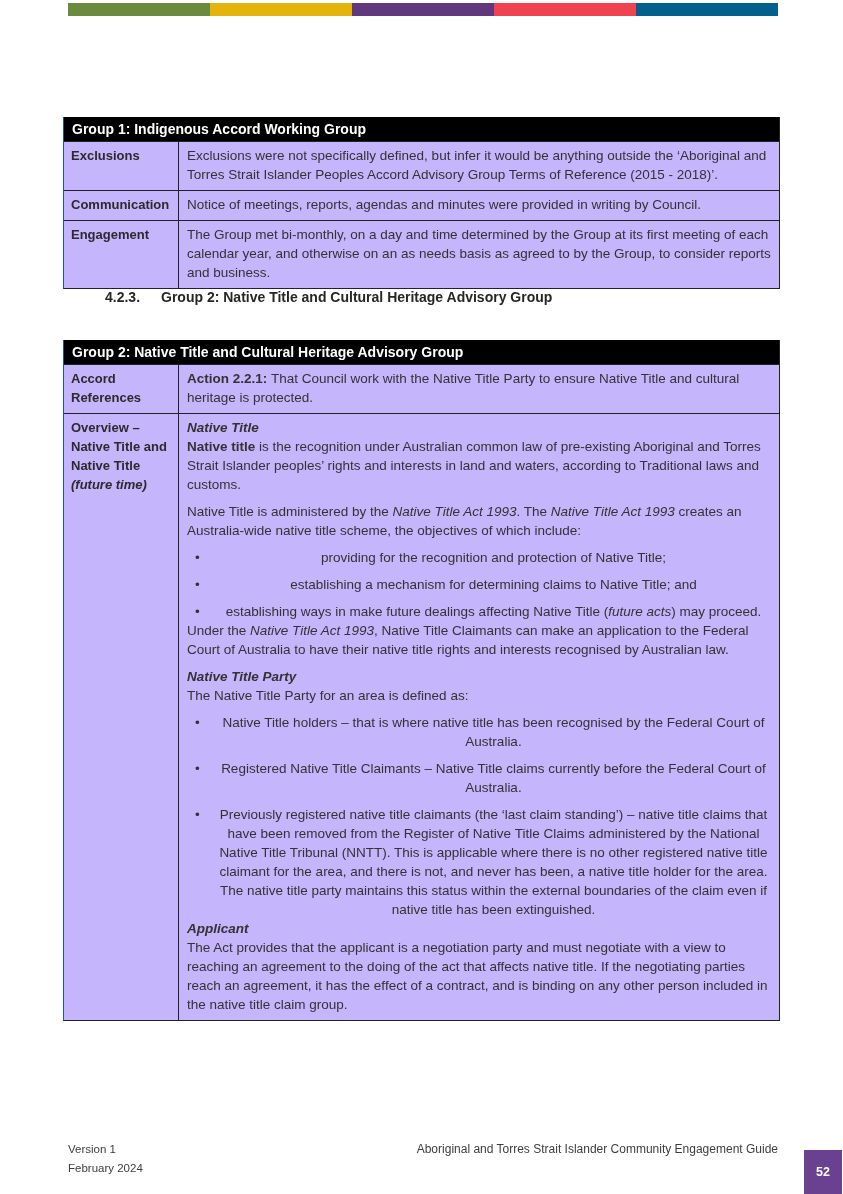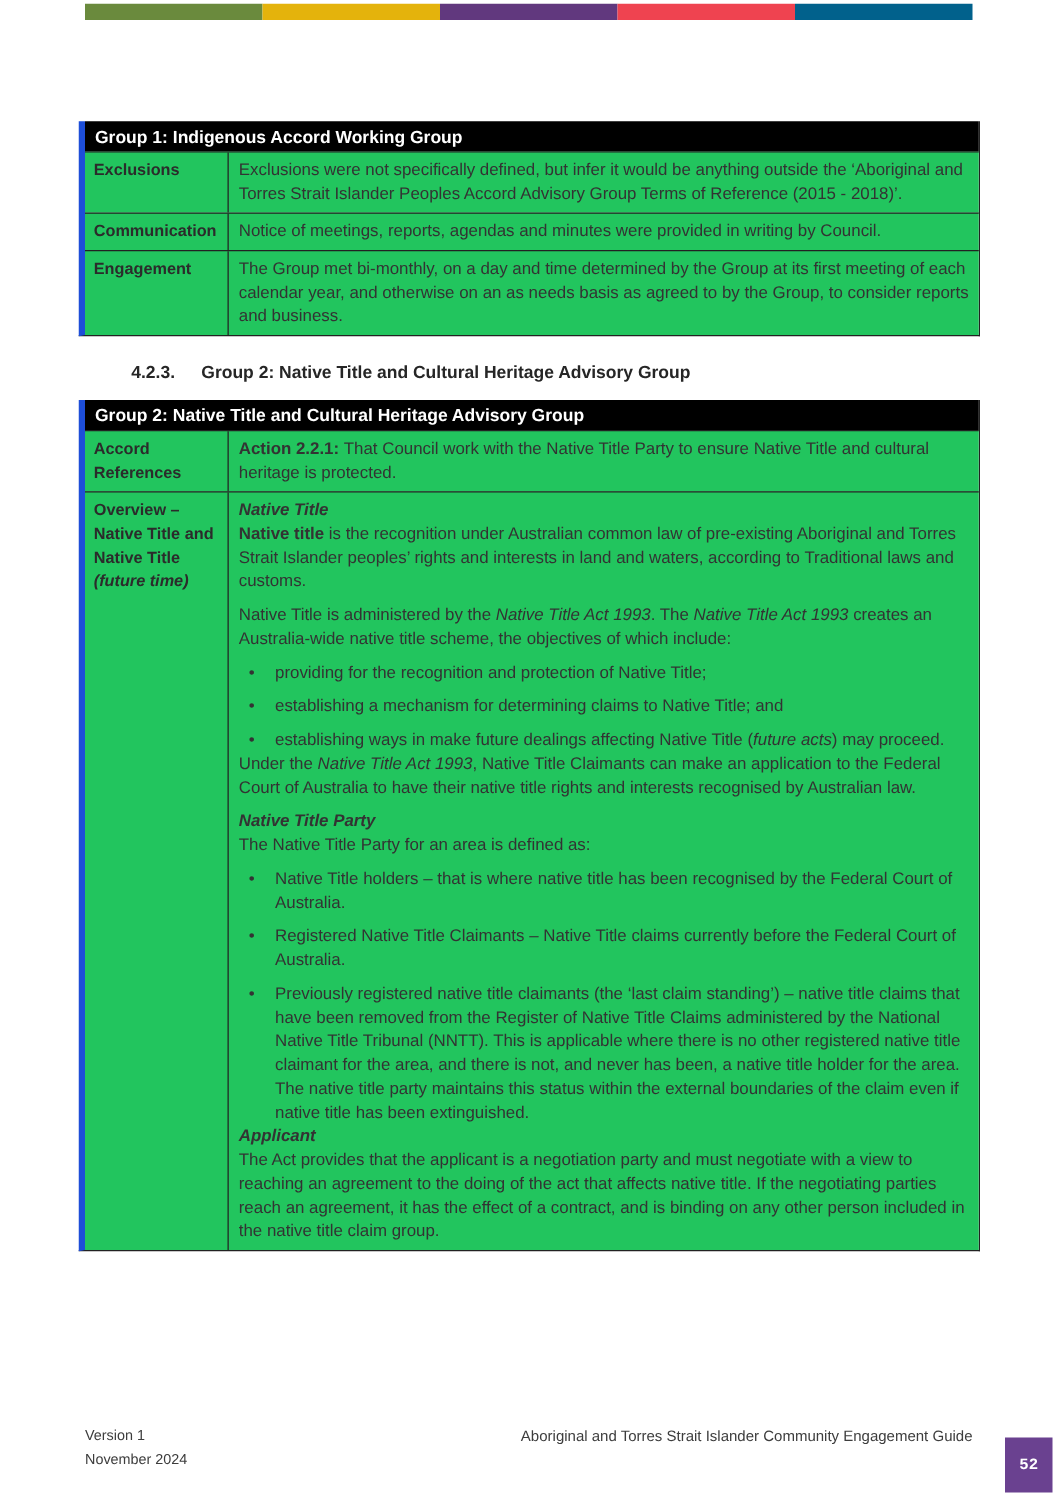--- a/index.html
+++ b/index.html
@@ -8,41 +8,41 @@
     font-family:"Liberation Sans", sans-serif;color:#333;
     overflow:hidden;
   }
   
   .top-bar{position:absolute;left:68px;top:3px;width:710px;height:13px;display:flex;}
   .top-bar .seg{flex:1;height:100%;}
 
   
   .doc-table{
     position:absolute;left:63px;width:715px;
-    border-left:5px solid #1d4ed8;border-right:1px solid #222;border-bottom:1px solid #222;
-    font-size:13.5px;line-height:19px;color:#333;
+    border-left:1px solid #1d4ed8;border-right:1px solid #222;border-bottom:1px solid #222;
+    font-size:13.5px;line-height:19px;color:#333;margin-top:20px;
   }
   .t1{top:97px;}
   .t2{top:320px;}
   .thead{
     background:#000;color:#fff;font-weight:bold;font-size:14px;
     padding:3px 8px;line-height:18px;
   }
-  .trow{display:flex;border-top:1px solid #222;background:#22c55e;}
+  .trow{display:flex;border-top:1px solid #222;background:#c4b5fd;}
   .tlabel{
     width:115px;flex:0 0 115px;box-sizing:border-box;
     padding:4px 4px 4px 7px;font-weight:bold;font-size:13px;line-height:19px;
     border-right:1px solid #222;color:#2b2b2b;
   }
   .tcontent{flex:1;padding:4px 8px 6px 8px;box-sizing:border-box;}
   .tcontent p{margin:0 0 8px 0;}
   .tcontent p.tight{margin-bottom:0;}
   .tcontent :last-child{margin-bottom:0;}
   .tcontent ul{margin:0;padding:0;list-style:none;}
-  .tcontent li{margin:0 0 8px 0;padding-left:29px;position:relative;}
+  .tcontent li{margin:0 0 8px 0;padding-left:29px;position:relative;text-align:center;}
   .tcontent li::before{content:"\2022";position:absolute;left:8px;top:0;}
   span.b{font-weight:bold;}
   span.i{font-style:italic;}
   span.bi{font-weight:bold;font-style:italic;}
 
   
   .section-heading{
     position:absolute;left:63px;top:289px;font-weight:bold;font-size:14px;color:#262626;
     white-space:nowrap;
   }
@@ -130,16 +130,16 @@
           </ul>
           <p class="tight"><span class="bi">Applicant</span></p>
           <p><span>The Act provides that the applicant is a negotiation party and must negotiate with a view to reaching an agreement to the doing of the act that affects native title. If the negotiating parties reach an agreement, it has the effect of a contract, and is binding on any other person included in the native title claim group.</span></p>
         </div>
       </div>
     </div>
 </div>
 
 <div class="footer-version">
   <div>Version 1</div>
-  <div>November 2024</div>
+  <div>February 2024</div>
 </div>
 <div class="footer-guide">Aboriginal and Torres Strait Islander Community Engagement Guide</div>
-<div class="page-box" style="background: rgb(106, 65, 144); font-family: Liberation Mono, monospace;">52</div>
+<div class="page-box" style="background: rgb(106, 65, 144);">52</div>
 
 </body></html>

